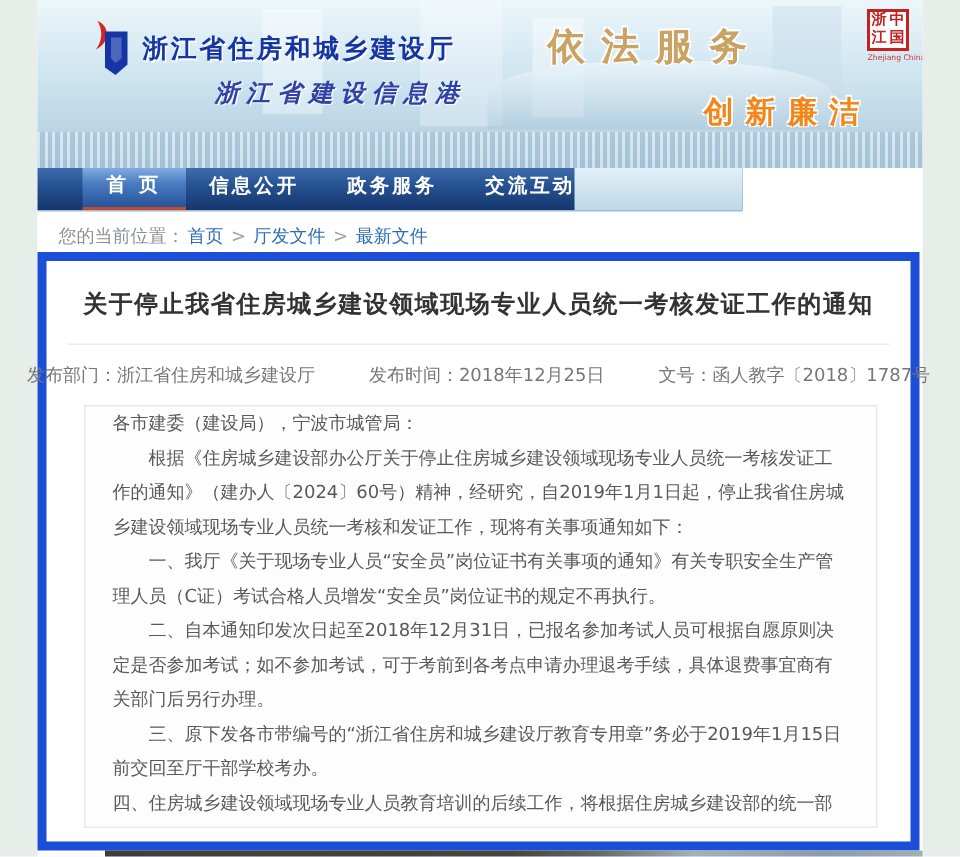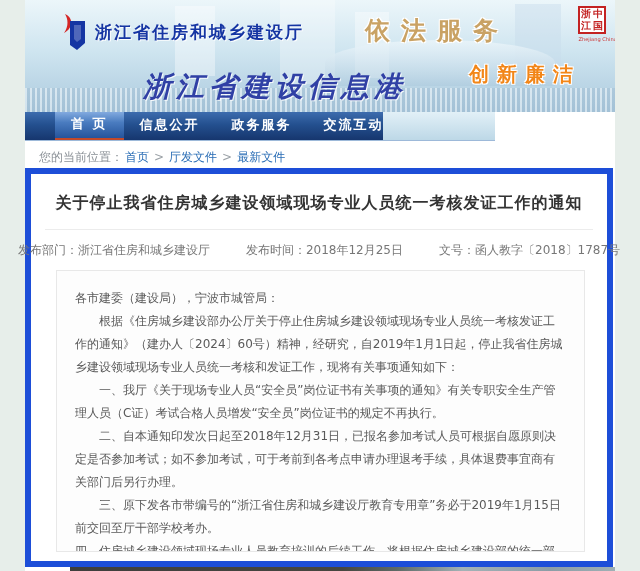--- a/index.html
+++ b/index.html
@@ -28,24 +28,23 @@
   .dome {
     position:absolute; left:300px; top:40px; width:230px; height:46px; border-radius:50% 50% 0 0;
     background:linear-gradient(180deg,rgba(235,245,250,.85),rgba(170,200,220,.5));
   }
   .logo { position:absolute; left:32px; top:12px; }
   .dept-name {
     position:absolute; left:70px; top:21px; font-size:17px; font-weight:bold; color:#1535a3;
     letter-spacing:2px; text-shadow:1px 1px 0 rgba(255,255,255,.9);
   }
   .portal-name {
-    position:absolute; left:118px; top:52px; font-size:28px; font-weight:bold; font-style:italic;
+    position:absolute; left:118px; top:52px; font-size:16px; font-weight:bold; font-style:italic;
     font-family:"DejaVu Serif","Liberation Serif",serif; color:#3040a5; letter-spacing:5px;
     text-shadow:1px 1px 0 rgba(255,255,255,.85);
-    margin-top:16px;
   }
   .slogan-law {
     position:absolute; left:340px; top:14px; font-size:25px; font-weight:bold; color:#c9a264; letter-spacing:11px;
     text-shadow:-1px -1px 0 #fff,1px -1px 0 #fff,-1px 1px 0 #fff,1px 1px 0 #fff;
   }
   .slogan-inno {
     position:absolute; left:420px; top:61px; font-size:20px; font-weight:bold; color:#f28618; letter-spacing:8px;
     text-shadow:-1px -1px 0 #fff,1px -1px 0 #fff,-1px 1px 0 #fff,1px 1px 0 #fff;
     margin-left:24px;
   }
@@ -91,21 +90,21 @@
   .title-sep { margin:15px 14px 0; border-bottom:1px solid #ececec; height:0; }
   .meta-row { margin-top:12px; display:flex; justify-content:center; gap:36px; font-size:12px; color:#777;text-align:center; }
   .meta-item { white-space:nowrap; }
   .fontsize-row { margin-top:15px; text-align:right; padding-right:28px; font-size:12px; color:#9aa0a8; }
   .fs-large { color:#54759c; margin:0 2px; cursor:pointer; }
   .fs-medium { color:#16386e; font-weight:bold; margin:0 2px; cursor:pointer; }
   .fs-small { color:#9aa0a8; margin:0 2px; cursor:pointer; }
 
   .body-box {
     position:absolute; left:25px; right:22px; top:96px; bottom:9px;
-    border:1px solid #e8e8e8; background:#fdfdfd; padding:16px 18px; overflow:hidden;
+    border:1px solid #e8e8e8; background:#fdfdfd; padding:0 18px; overflow:hidden;
   }
   .body-box p { margin:0; font-size:12px; color:#595959; line-height:23px; }
   .indent { text-indent:2em; }
 
   .bottom-strip {
     position:absolute; bottom:0; left:45px; right:0; height:4px;
     background:linear-gradient(90deg,#3e3e3c 0%,#46463f 50%,#5d6a66 60%,#a3b2b6 72%,#8b9da6 88%,#9fb0b5 100%);
   }
 </style>
 </head>

